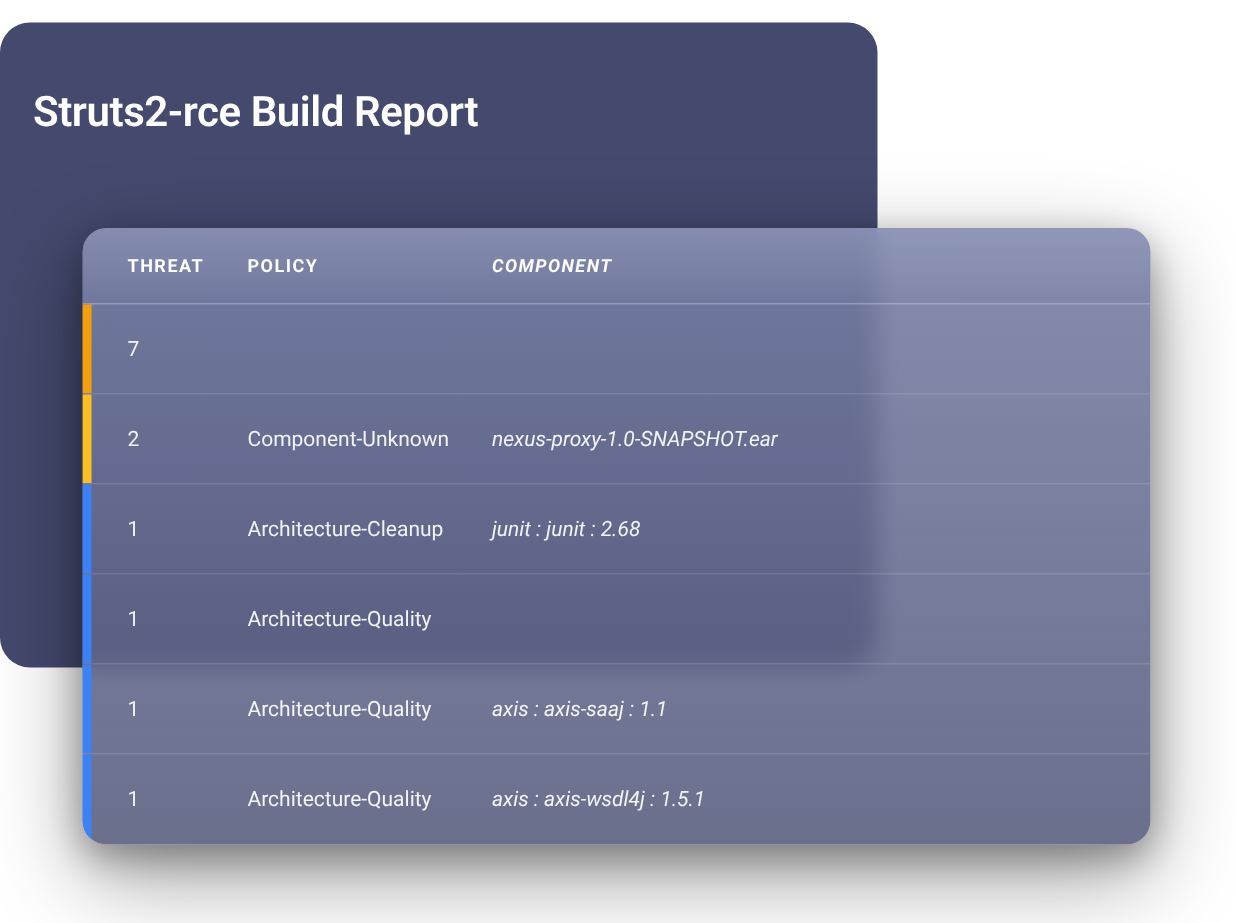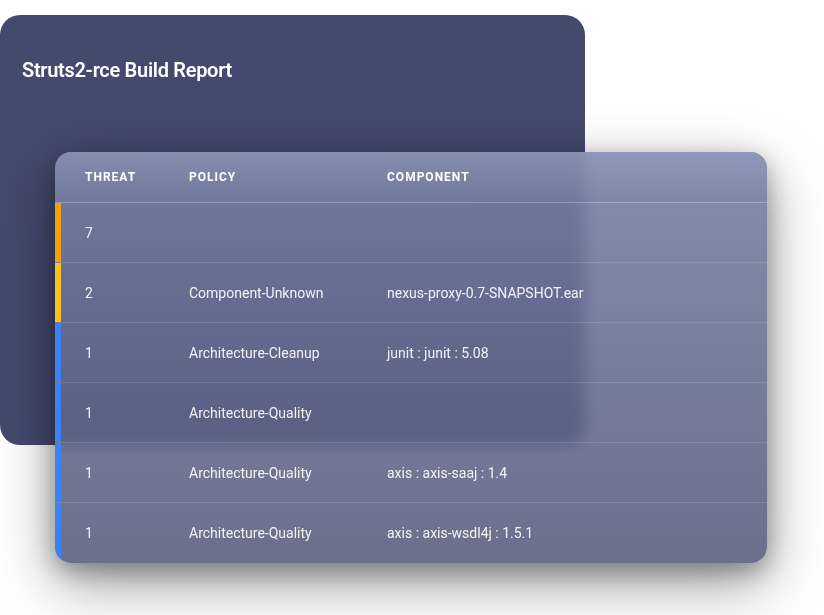--- a/index.html
+++ b/index.html
@@ -22,21 +22,21 @@
       width: 585px;
       height: 430px;
       background: #444a6e;
       border-radius: 20px;
     }
     .title {
       position: absolute;
       top: 58px;
       left: 22px;
       color: #ffffff;
-      font-size: 20px;
+      font-size: 28px;
       font-weight: 600;
       letter-spacing: -0.3px;
     }
     .table-card {
       position: absolute;
       top: 152px;
       left: 55px;
       width: 712px;
       background: linear-gradient(180deg, rgba(120, 128, 165, 0.9) 0%, rgba(80, 86, 120, 0.85) 100%);
       border-radius: 16px;
@@ -73,25 +73,25 @@
       left: 0;
       top: 0;
       bottom: 0;
       width: 6px;
     }
     .col-threat {
       width: 110px;
       padding-left: 30px;
     }
     .col-policy {
-      width: 198px;
-      margin-left: 24px;
+      width: 163px;
     }
     .col-component {
       flex: 1;
+      font-style: italic;
     }
     .row .cell {
       color: rgba(255, 255, 255, 0.92);
       font-size: 14px;
       font-weight: 400;
     }
     .table-header .col-threat {
       padding-left: 30px;
     }
   </style>
@@ -111,41 +111,41 @@
 
   <div class="row">
     <div class="row-indicator" style="background:#f59e0b"></div>
     <div class="cell col-threat">7</div>
   </div>
 
   <div class="row">
     <div class="row-indicator" style="background:#fbbf24"></div>
     <div class="cell col-threat">2</div>
     <div class="cell col-policy">Component-Unknown</div>
-    <div class="cell col-component">nexus-proxy-0.7-SNAPSHOT.ear</div>
+    <div class="cell col-component">nexus-proxy-1.0-SNAPSHOT.ear</div>
   </div>
 
   <div class="row">
     <div class="row-indicator" style="background:#3b82f6"></div>
     <div class="cell col-threat">1</div>
     <div class="cell col-policy">Architecture-Cleanup</div>
-    <div class="cell col-component">junit : junit : 5.08</div>
+    <div class="cell col-component">junit : junit : 2.68</div>
   </div>
 
   <div class="row">
     <div class="row-indicator" style="background:#3b82f6"></div>
     <div class="cell col-threat">1</div>
     <div class="cell col-policy">Architecture-Quality</div>
   </div>
 
   <div class="row">
     <div class="row-indicator" style="background:#3b82f6"></div>
     <div class="cell col-threat">1</div>
     <div class="cell col-policy">Architecture-Quality</div>
-    <div class="cell col-component">axis : axis-saaj : 1.4</div>
+    <div class="cell col-component">axis : axis-saaj : 1.1</div>
   </div>
 
   <div class="row">
     <div class="row-indicator" style="background:#3b82f6"></div>
     <div class="cell col-threat">1</div>
     <div class="cell col-policy">Architecture-Quality</div>
     <div class="cell col-component">axis : axis-wsdl4j : 1.5.1</div>
   </div>
 </div>
 

